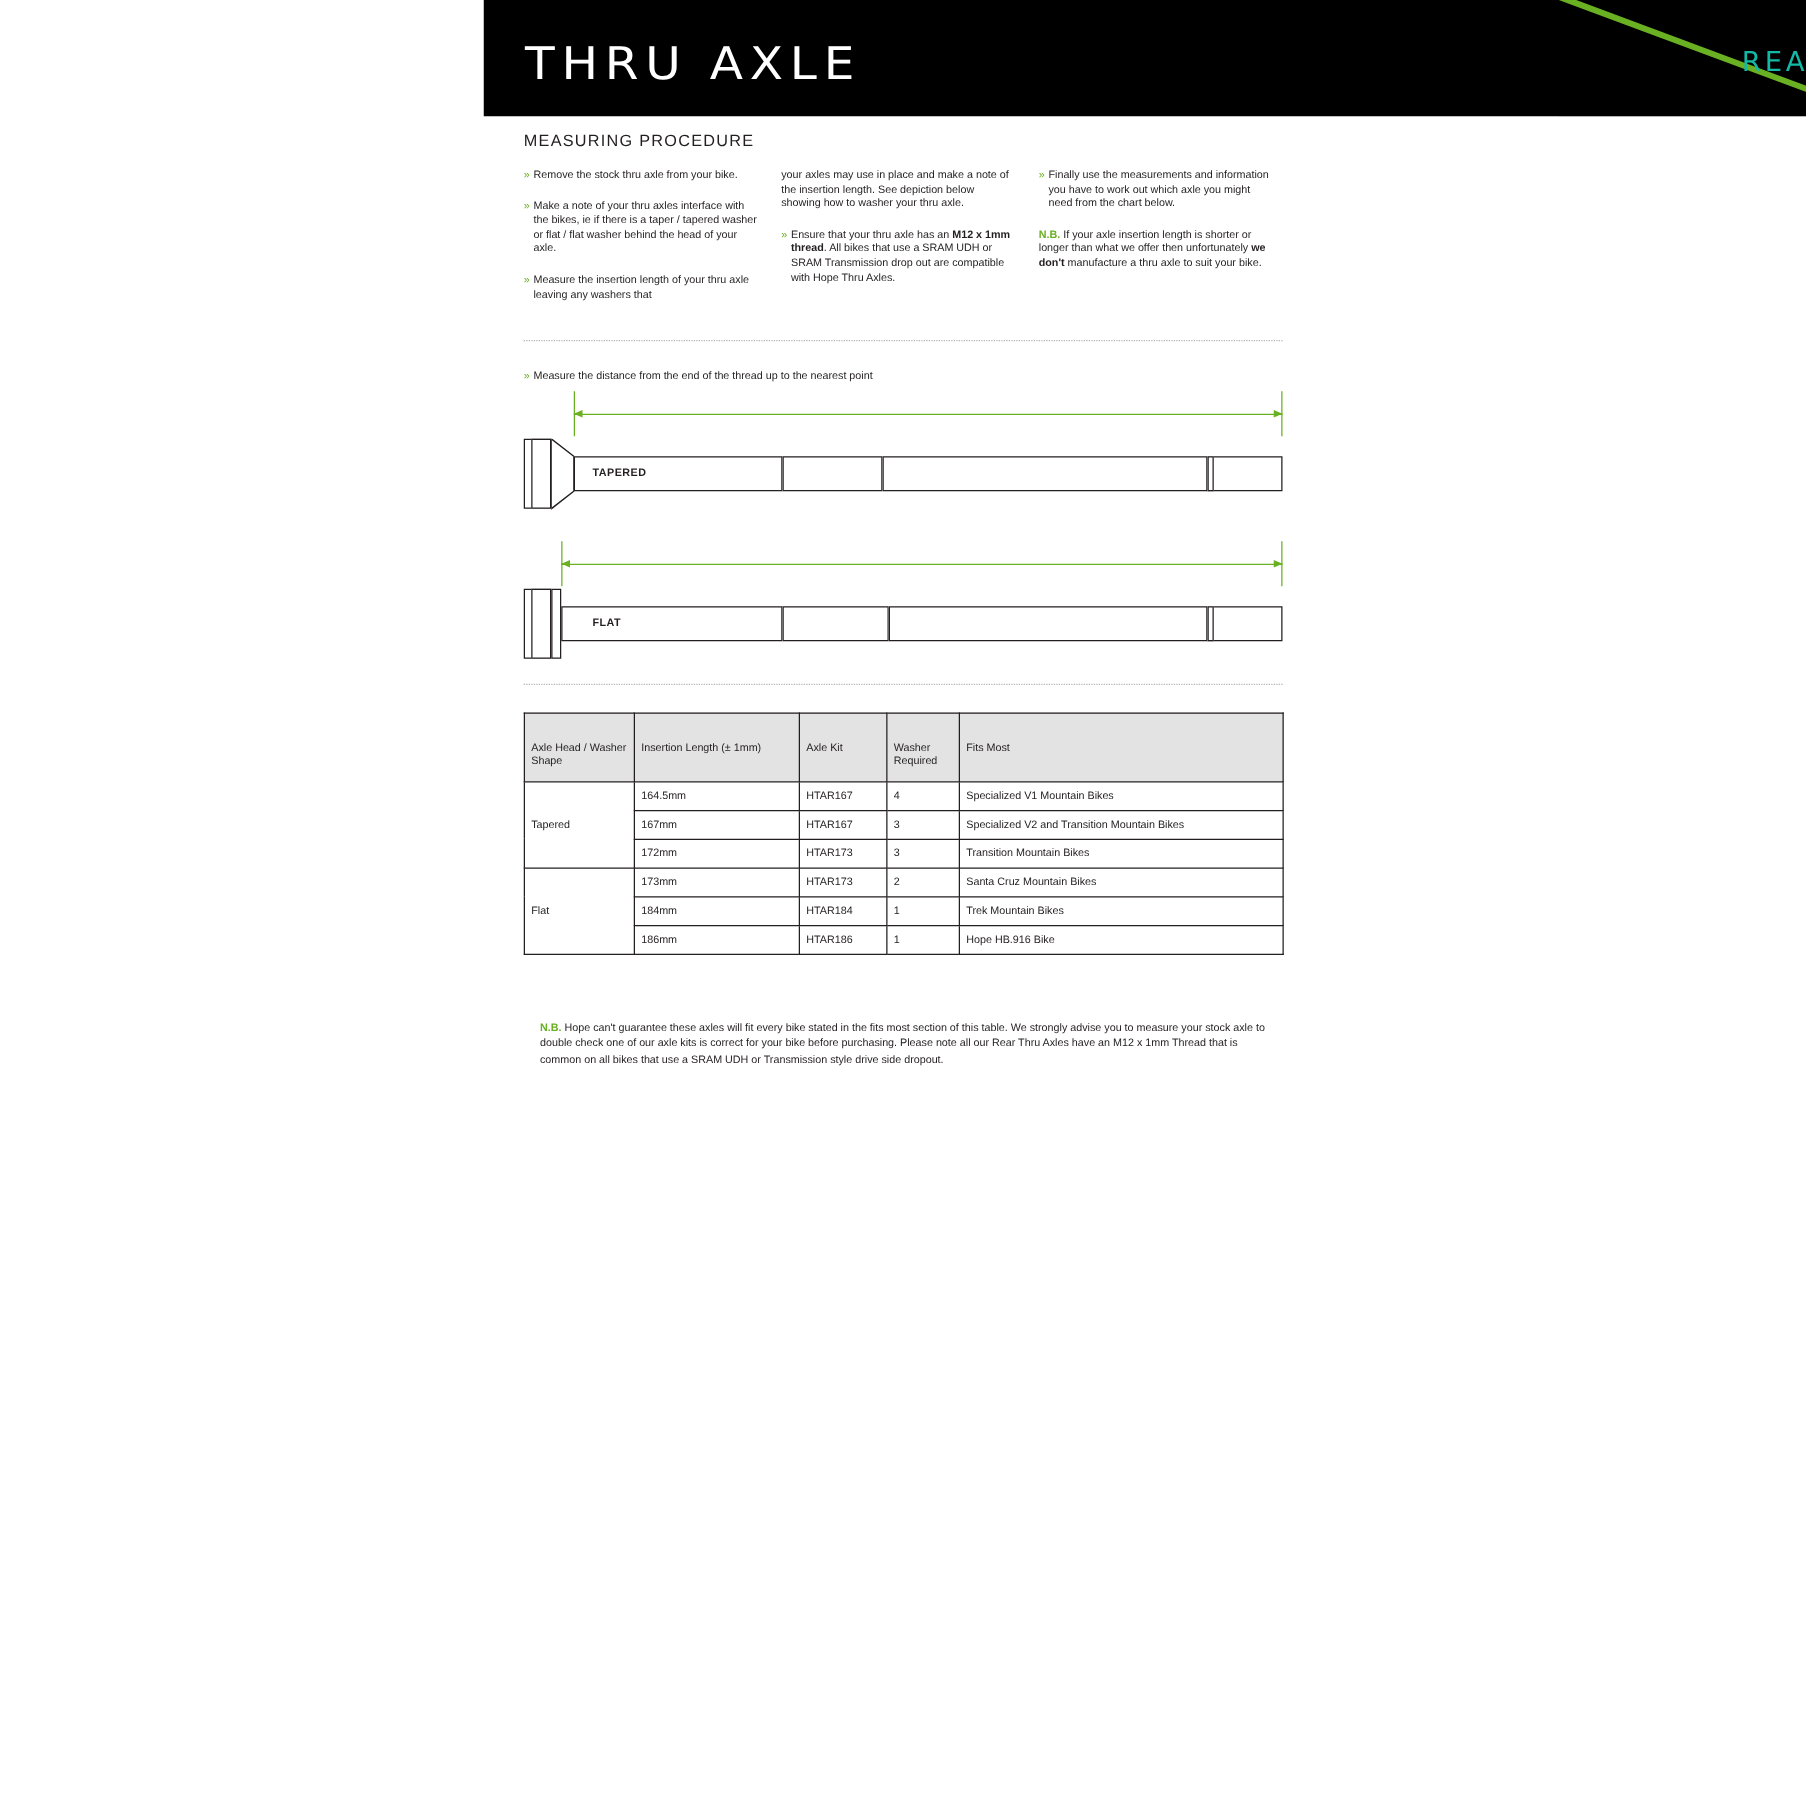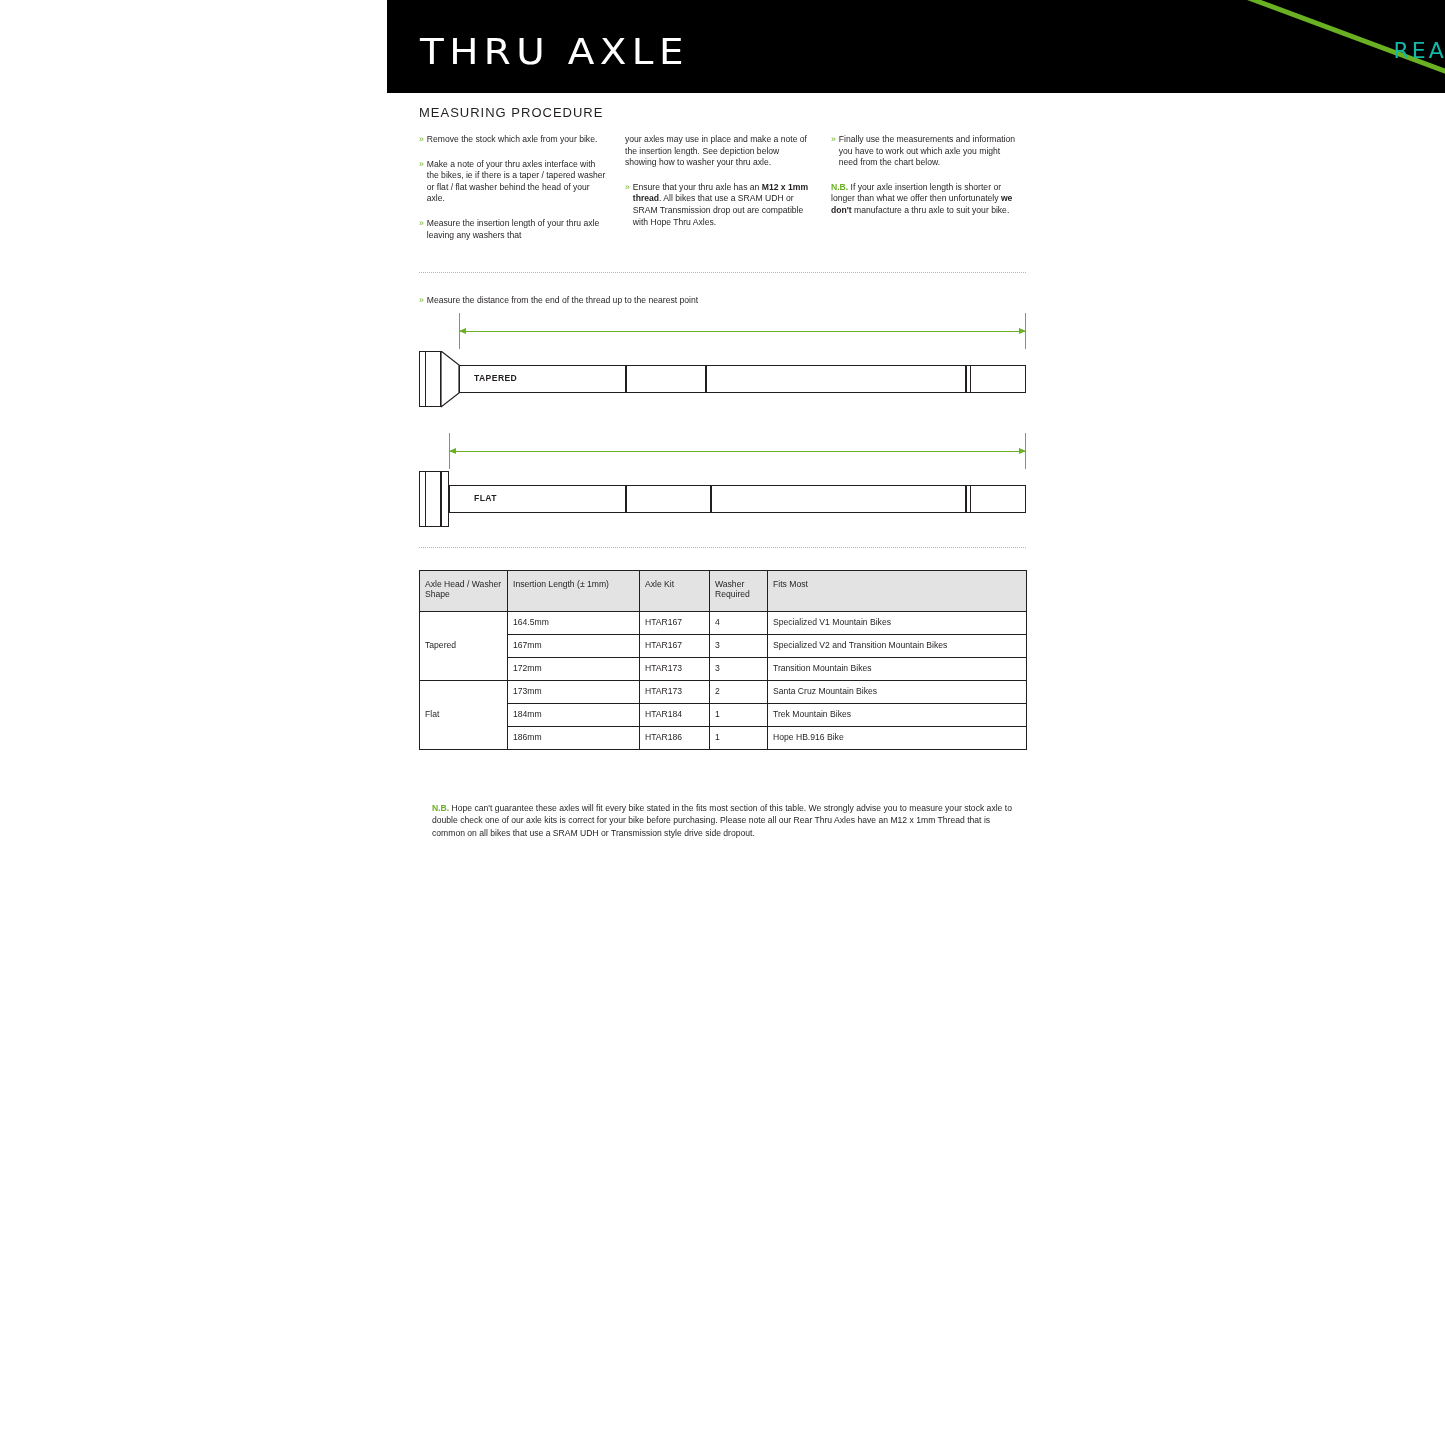--- a/index.html
+++ b/index.html
@@ -201,21 +201,21 @@
     text-align: left;
     vertical-align: middle;
     font-weight: normal;
     line-height: 1.25;
     height: 14px;
   }
   table.chart thead th {
     background: #e3e3e3;
     height: 28px;
     vertical-align: top;
-    padding-top: 8px;
+    padding-top: 22px;
   }
   td.shape-cell { font-weight: bold; vertical-align: middle; }
 
   
   .footnote {
     margin-top: 52px;
     margin-left: 13px;
     width: 580px;
     font-size: 8.6px;
     line-height: 1.45;
@@ -235,21 +235,21 @@
 
 <div class="content">
 
   <h2 class="section-title">MEASURING PROCEDURE</h2>
 
   <div class="proc-cols">
 
     <div class="proc-col">
       <div class="bullet">
         <span class="chev">»</span>
-        <span class="btext">Remove the stock which axle from your bike.</span>
+        <span class="btext">Remove the stock thru axle from your bike.</span>
       </div>
       <div class="bullet">
         <span class="chev">»</span>
         <span class="btext">Make a note of your thru axles interface with the bikes, ie if there is a taper / tapered washer or flat / flat washer behind the head of your axle.</span>
       </div>
       <div class="bullet">
         <span class="chev">»</span>
         <span class="btext">Measure the insertion length of your thru axle leaving any washers that</span>
       </div>
     </div>

